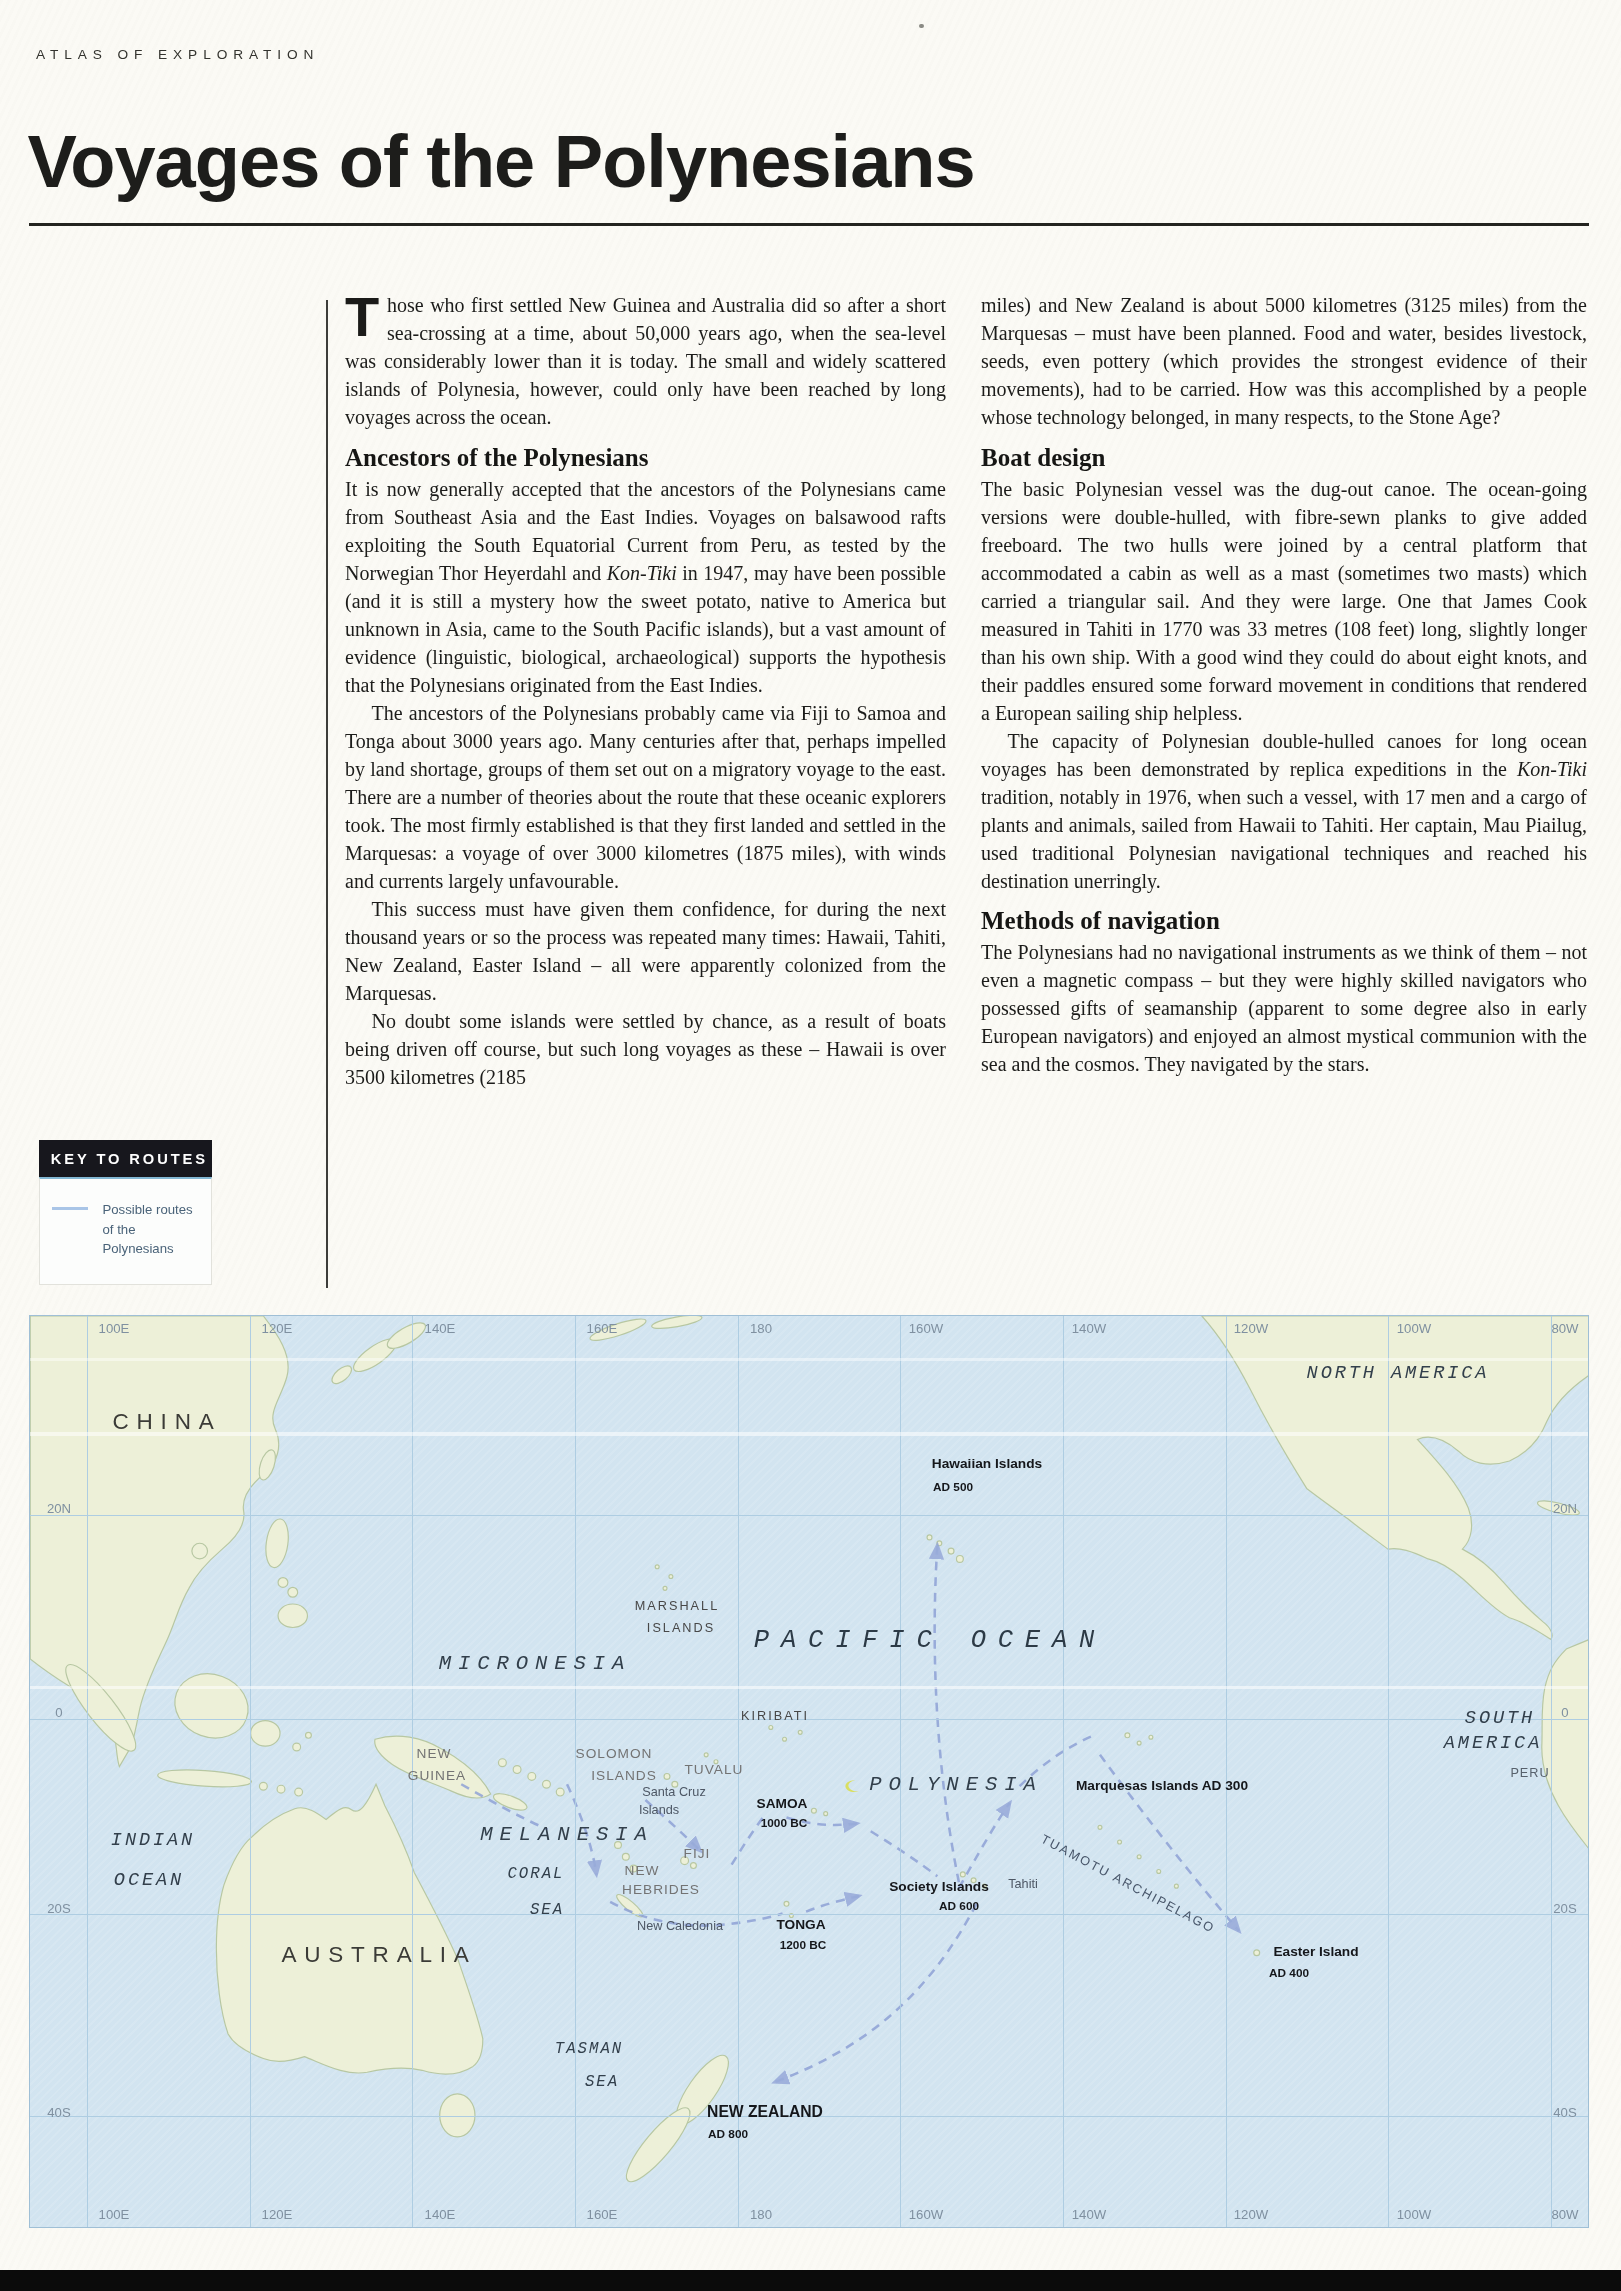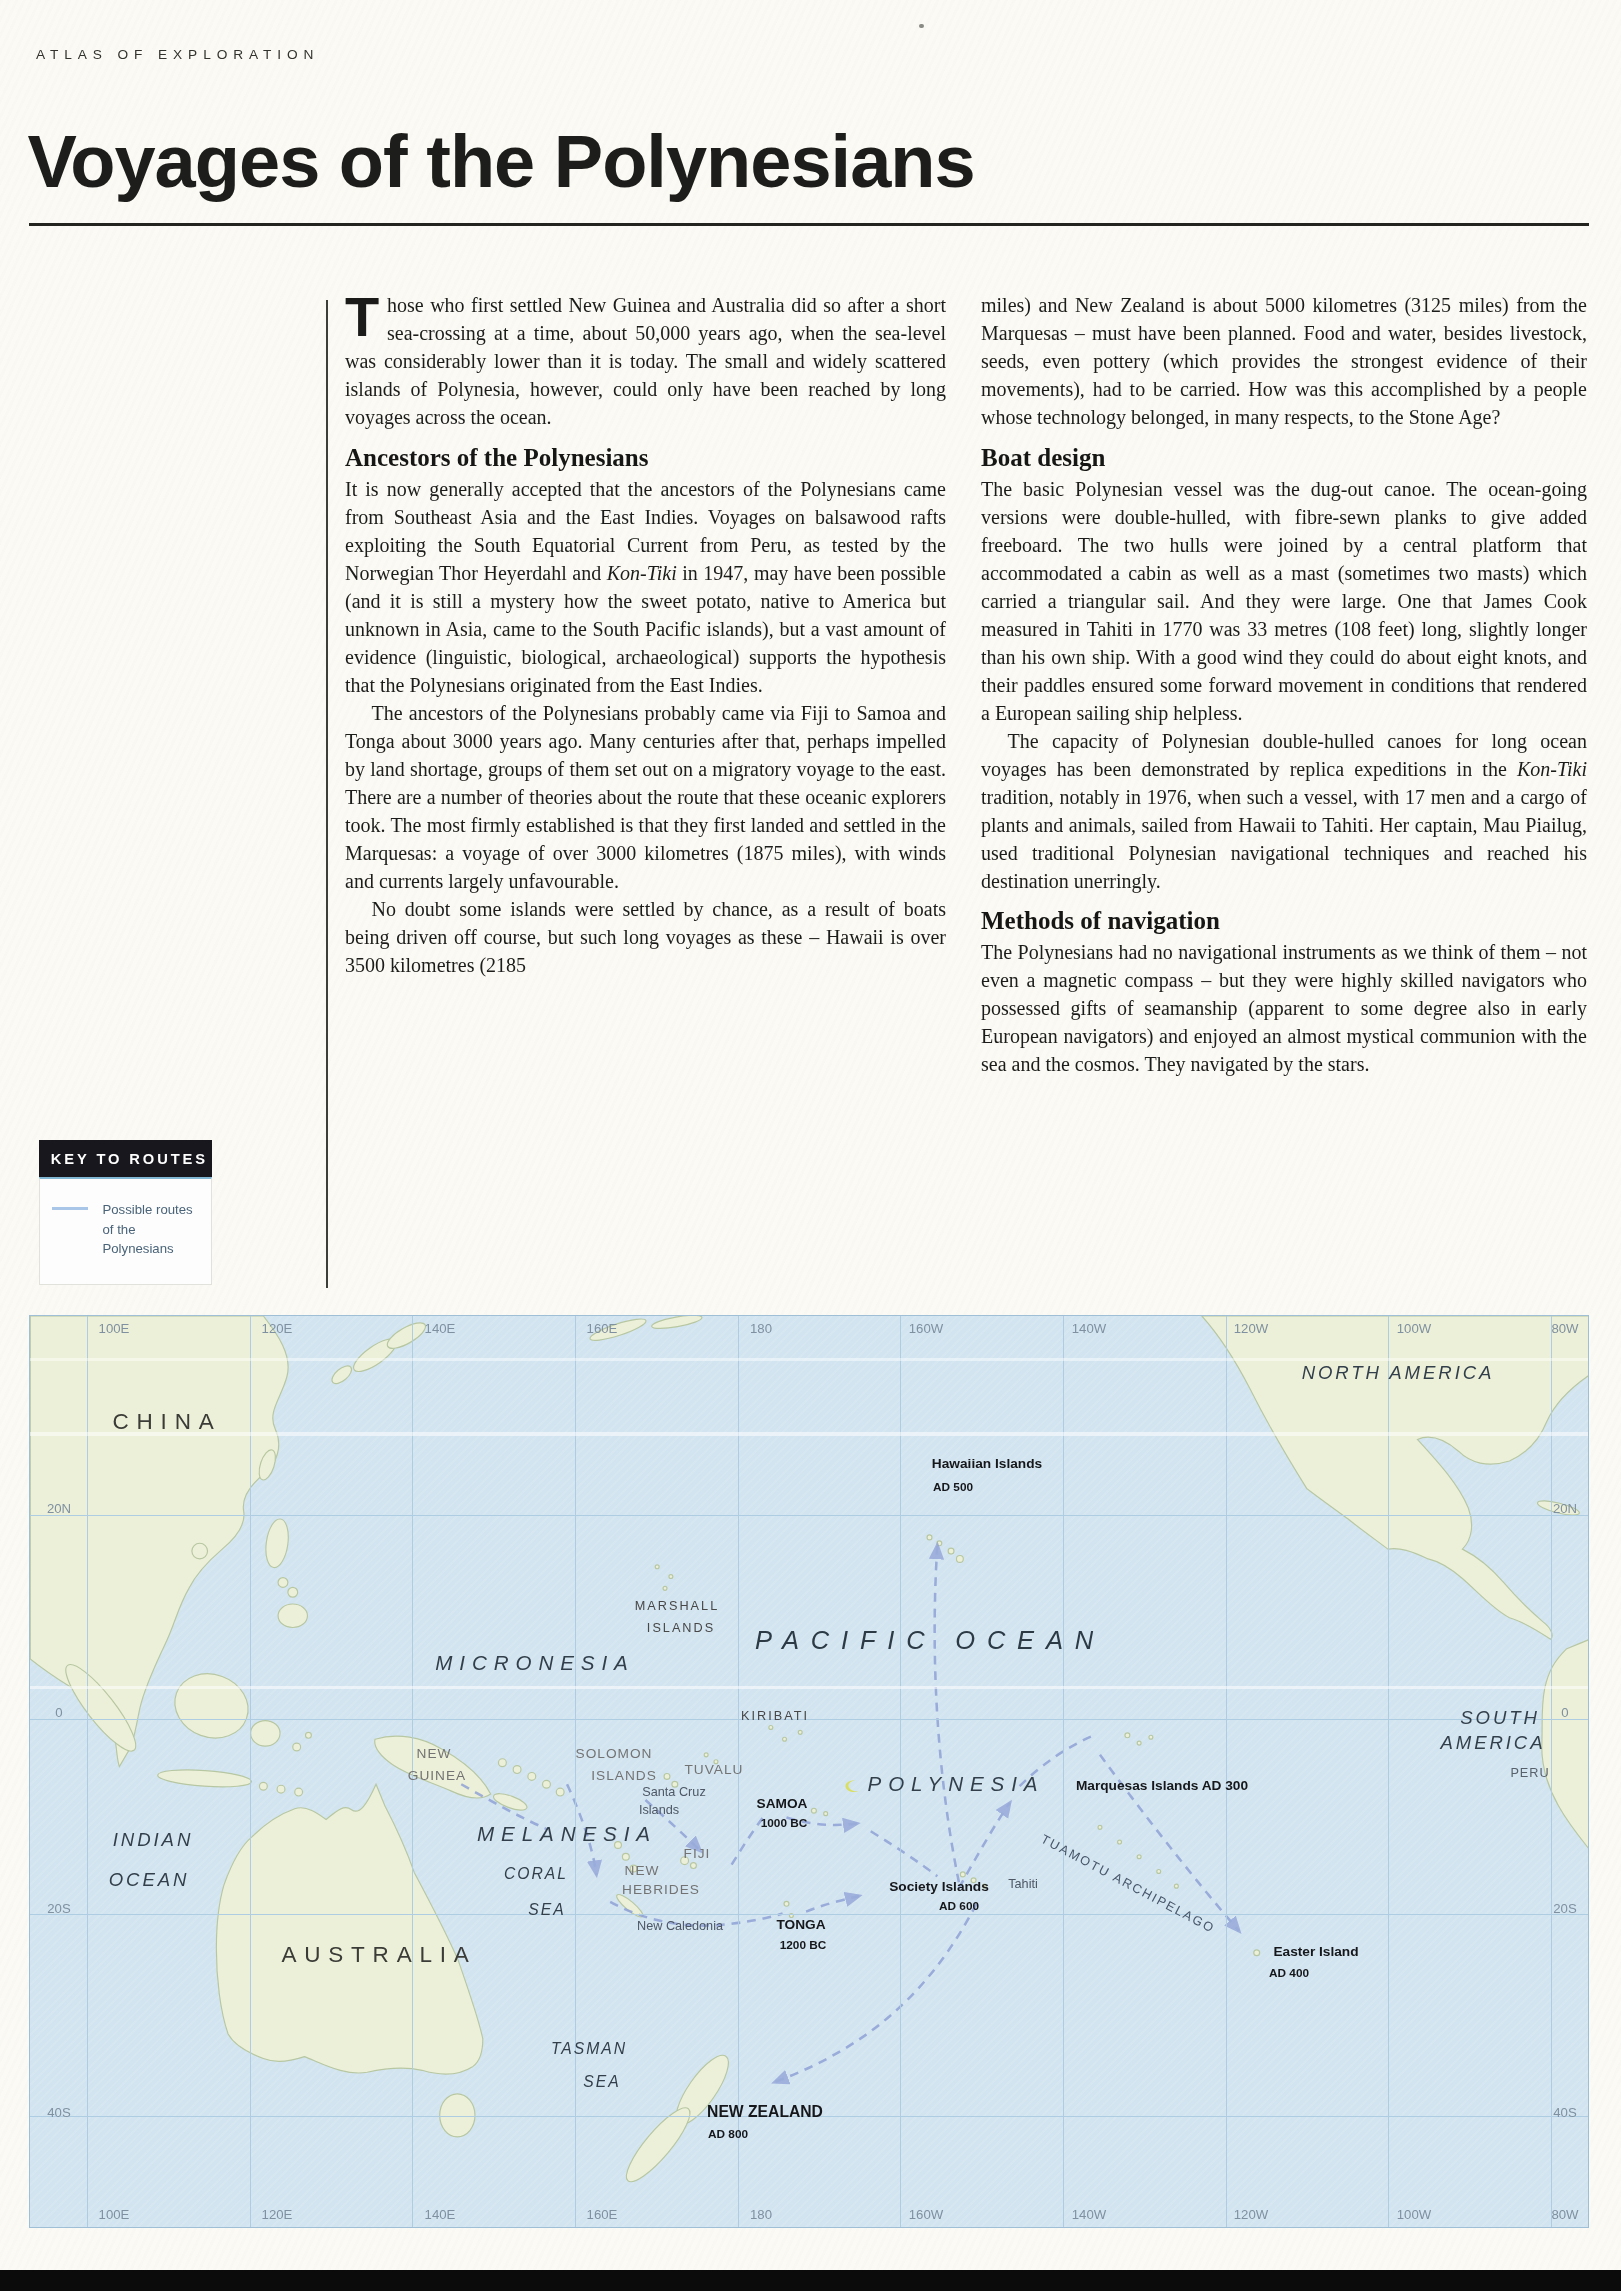--- a/index.html
+++ b/index.html
@@ -36,21 +36,21 @@
   .gline-v{position:absolute;top:0;width:1px;height:100%;background:#aecde2;}
   .gline-h{position:absolute;left:0;height:1px;width:100%;background:#aecde2;}
   .streak{position:absolute;left:0;width:100%;background:rgba(255,255,255,.55);pointer-events:none;}
   .grid-label{position:absolute;transform:translate(-50%,-50%);font-family:"Liberation Sans",sans-serif;font-size:13.2px;color:#7f90a0;white-space:nowrap;}
 
   .mlabel{position:absolute;white-space:nowrap;transform:translate(-50%,-50%);font-family:"Liberation Sans",sans-serif;color:#3a3a38;}
   .geo{font-size:13.7px;letter-spacing:1px;color:#737373;}
   .geo-lt{font-size:12.7px;letter-spacing:1px;color:#57616c;}
   .geo-sp{font-size:12.7px;letter-spacing:2px;color:#474747;}
   .geo-big{font-family:"Liberation Sans",sans-serif;font-size:22.5px;letter-spacing:7.8px;color:#3b3b37;}
-  .sea{font-family:Liberation Sans, sans-serif;font-style:italic;color:#323f4b;}
+  .sea{font-family:Liberation Mono, monospace;font-style:italic;color:#323f4b;}
   .sea.sm{font-size:15.7px;letter-spacing:2px;}
   .sea.md{font-size:18.6px;letter-spacing:2.9px;}
   .sea.lg{font-size:20.6px;letter-spacing:6.9px;}
   .sea.xl{font-size:25.5px;letter-spacing:11.8px;color:#2c3a46;}
   .pb{font-weight:bold;font-size:13.7px;color:#15171b;}
   .pb.sm{font-size:11.8px;}
   .pb.md{font-size:15.7px;}
   .plt{font-size:12.7px;color:#4d5765;}
   .tua{font-size:12.7px;letter-spacing:2px;color:#48566a;}
 
@@ -66,20 +66,21 @@
 <h1 class="page-title">Voyages of the Polynesians</h1>
 <div class="title-rule"></div>
 
 <div class="vrule"></div>
 
 <div class="col col1">
   <p><span class="dropcap">T</span><span>hose who first settled New Guinea and Australia did so after a short sea-crossing at a time, about 50,000 years ago, when the sea-level was considerably lower than it is today. The small and widely scattered islands of Polynesia, however, could only have been reached by long voyages across the ocean.</span></p>
   <h3>Ancestors of the Polynesians</h3>
   <p><span>It is now generally accepted that the ancestors of the Polynesians came from Southeast Asia and the East Indies. Voyages on balsawood rafts exploiting the South Equatorial Current from Peru, as tested by the Norwegian Thor Heyerdahl and </span><i>Kon-Tiki</i><span> in 1947, may have been possible (and it is still a mystery how the sweet potato, native to America but unknown in Asia, came to the South Pacific islands), but a vast amount of evidence (linguistic, biological, archaeological) supports the hypothesis that the Polynesians originated from the East Indies.</span></p>
   <p class="indent">The ancestors of the Polynesians probably came via Fiji to Samoa and Tonga about 3000 years ago. Many centuries after that, perhaps impelled by land shortage, groups of them set out on a migratory voyage to the east. There are a number of theories about the route that these oceanic explorers took. The most firmly established is that they first landed and settled in the Marquesas: a voyage of over 3000 kilometres (1875 miles), with winds and currents largely unfavourable.</p>
+  <p class="indent">This success must have given them confidence, for during the next thousand years or so the process was repeated many times: Hawaii, Tahiti, New Zealand, Easter Island – all were apparently colonized from the Marquesas.</p>
   <p class="indent">No doubt some islands were settled by chance, as a result of boats being driven off course, but such long voyages as these – Hawaii is over 3500 kilometres (2185</p>
 </div>
 
 <div class="col col2">
   <p>miles) and New Zealand is about 5000 kilometres (3125 miles) from the Marquesas – must have been planned. Food and water, besides livestock, seeds, even pottery (which provides the strongest evidence of their movements), had to be carried. How was this accomplished by a people whose technology belonged, in many respects, to the Stone Age?</p>
   <h3>Boat design</h3>
   <p>The basic Polynesian vessel was the dug-out canoe. The ocean-going versions were double-hulled, with fibre-sewn planks to give added freeboard. The two hulls were joined by a central platform that accommodated a cabin as well as a mast (sometimes two masts) which carried a triangular sail. And they were large. One that James Cook measured in Tahiti in 1770 was 33 metres (108 feet) long, slightly longer than his own ship. With a good wind they could do about eight knots, and their paddles ensured some forward movement in conditions that rendered a European sailing ship helpless.</p>
   <p class="indent"><span>The capacity of Polynesian double-hulled canoes for long ocean voyages has been demonstrated by replica expeditions in the </span><i>Kon-Tiki</i><span> tradition, notably in 1976, when such a vessel, with 17 men and a cargo of plants and animals, sailed from Hawaii to Tahiti. Her captain, Mau Piailug, used traditional Polynesian navigational techniques and reached his destination unerringly.</span></p>
   <h3>Methods of navigation</h3>
   <p>The Polynesians had no navigational instruments as we think of them – not even a magnetic compass – but they were highly skilled navigators who possessed gifts of seamanship (apparent to some degree also in early European navigators) and enjoyed an almost mystical communion with the sea and the cosmos. They navigated by the stars.</p>

